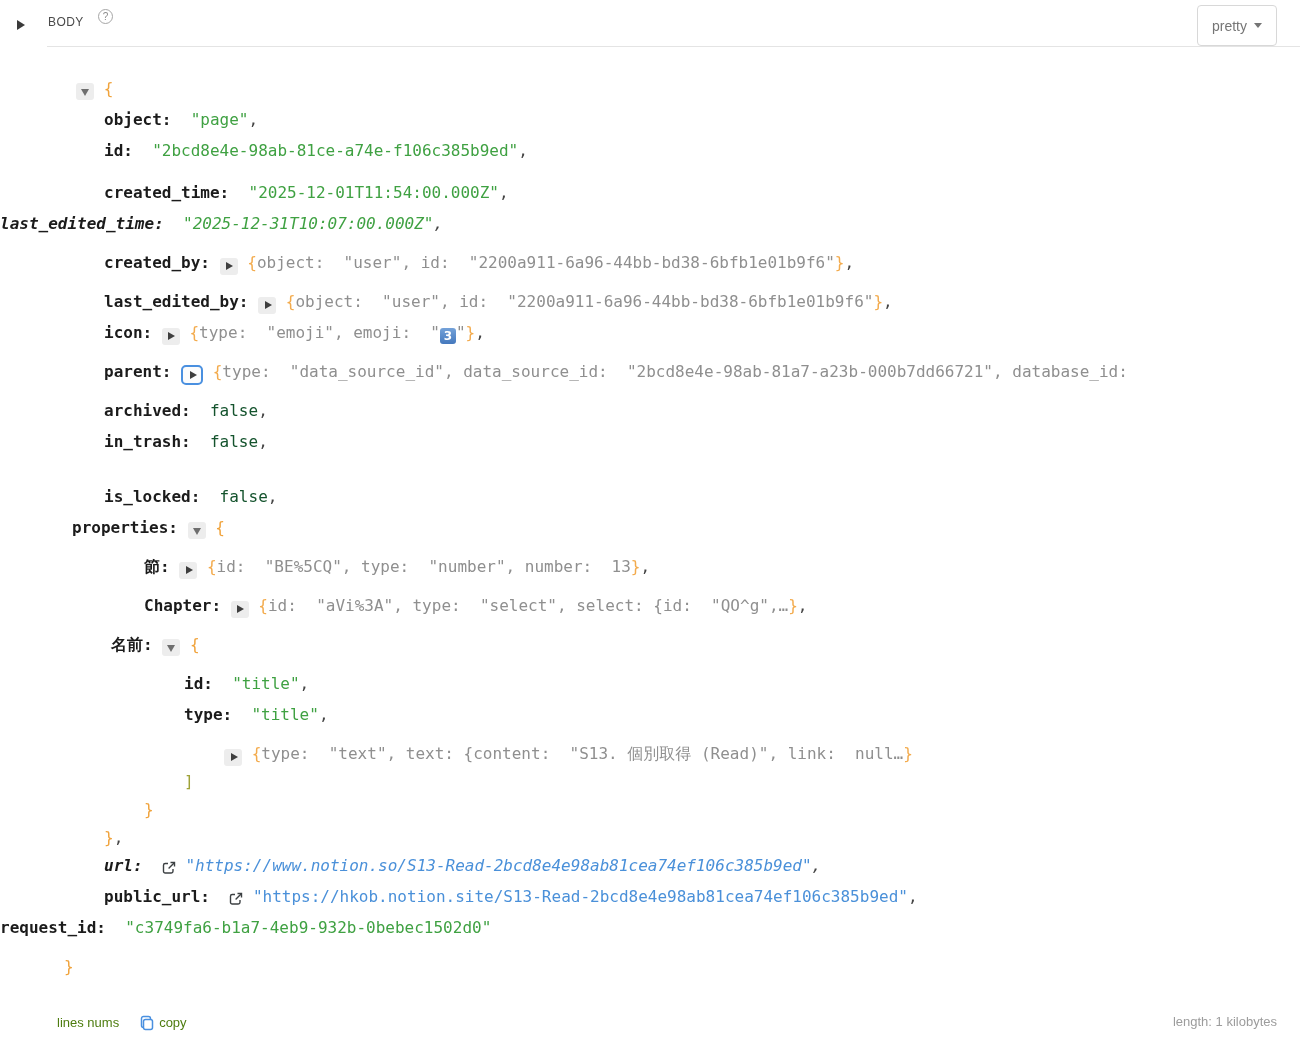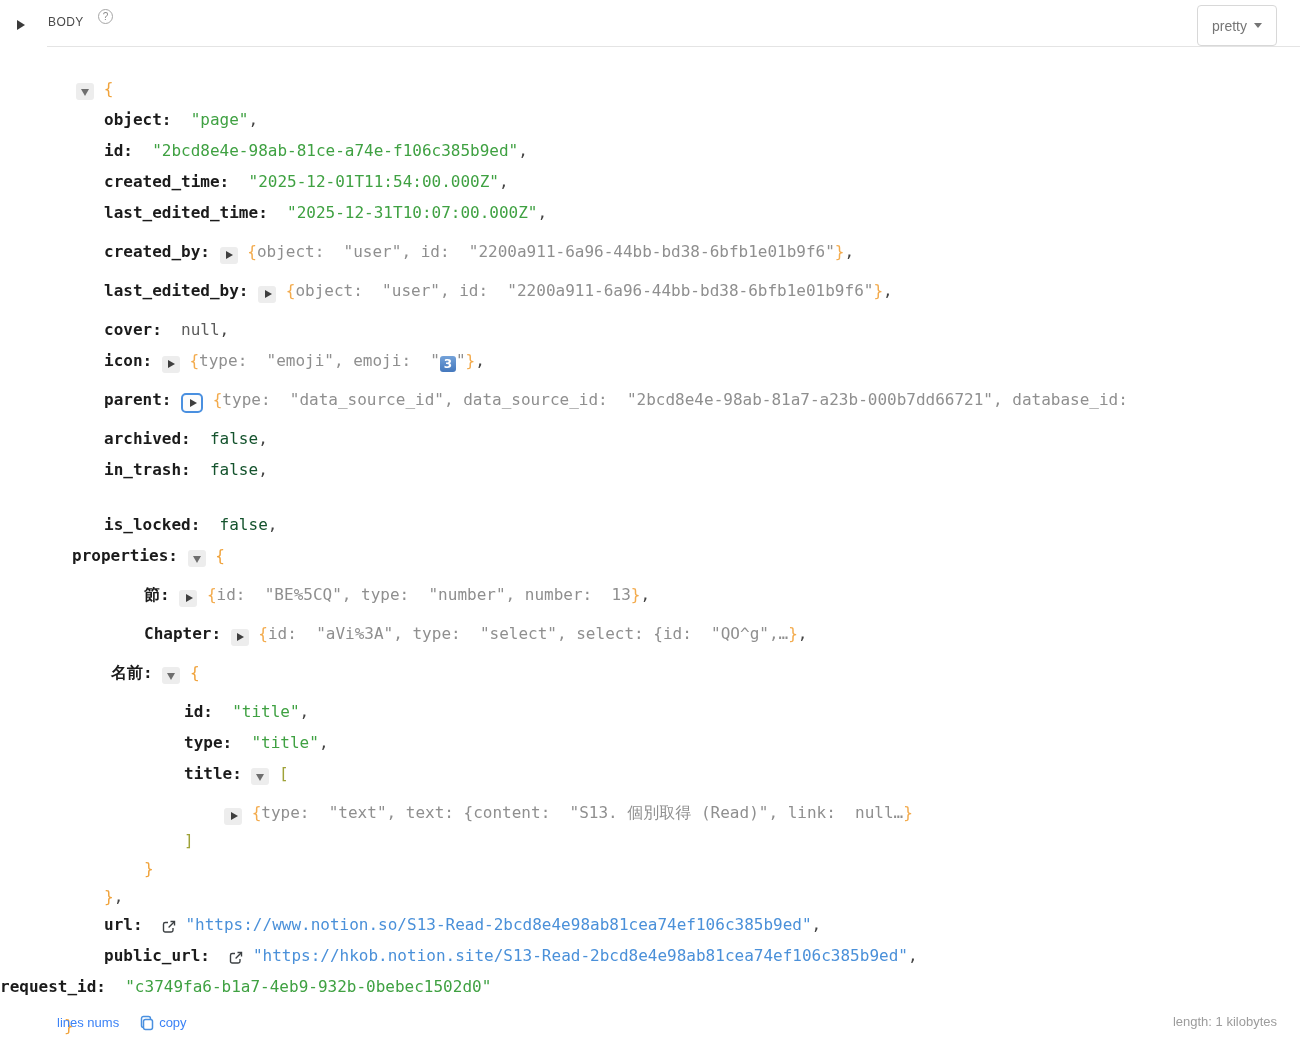--- a/index.html
+++ b/index.html
@@ -57,21 +57,21 @@
             background:linear-gradient(#74a2d9,#4478bd); color:#fff; border-radius:3px;
             font-size:12px; font-weight:bold; vertical-align:-2px;
             font-family:"DejaVu Sans", sans-serif; }
 
   .linkicon { display:inline-block; vertical-align:-1px; cursor:pointer; }
   .linkicon svg { display:inline-block; vertical-align:middle; }
 
   
   .ftr { position:absolute; left:0; right:0; top:1008px; height:30px; font-size:13px; }
   .ftr-left { position:absolute; left:57px; top:6px; display:flex; align-items:center; gap:20px; }
-  .ftr-link { color:#3b82f6; cursor:pointer; display:flex; align-items:center; gap:4px; }
+  .ftr-link { color:#4d7c0f; cursor:pointer; display:flex; align-items:center; gap:4px; }
   .ftr-len { position:absolute; right:23px; top:6px; color:#9c9c9c; }
 </style>
 </head>
 <body>
 
 <div id="app">
 
   <div class="hdr">
     <span class="hdr-collapse">
         <span class="tri-r"></span>
@@ -82,42 +82,40 @@
       <span>pretty</span>
       <span class="tri-d"></span>
     </div>
     <div class="hdr-divider"></div>
   </div>
 
   <div id="tree">
       <div class="row" style="padding-left: 76px;"><span class="arrow open"><span class="tri"></span></span><span class="seg-sp"> </span><span class="seg-brace">{</span></div>
       <div class="row" style="padding-left: 104px;"><span class="seg-key">object:</span><span class="seg-str">  "page"</span><span class="seg-punct">,</span></div>
       <div class="row" style="padding-left: 104px;"><span class="seg-key">id:</span><span class="seg-str">  "2bcd8e4e-98ab-81ce-a74e-f106c385b9ed"</span><span class="seg-punct">,</span></div>
-      <div class="row" style="padding-left: 104px;"><span class="seg-key">created_time:</span><span class="seg-str">  "2025-12-01T11:54:00.000Z"</span><span class="seg-punct">,</span></div>
-      <div class="row" style="padding-left: 104px;"><span class="seg-key">last_edited_time:</span><span class="seg-str">  "2025-12-31T10:07:00.000Z"</span><span class="seg-punct">,</span></div>
+      <div class="row" style="padding-left: 104px; margin-top: 11px;"><span class="seg-key">created_time:</span><span class="seg-str">  "2025-12-01T11:54:00.000Z"</span><span class="seg-punct">,</span></div>
+      <div class="row" style=" font-style: italic;"><span class="seg-key">last_edited_time:</span><span class="seg-str">  "2025-12-31T10:07:00.000Z"</span><span class="seg-punct">,</span></div>
       <div class="row g" style="padding-left: 104px;"><span class="seg-key">created_by:</span><span class="seg-sp"> </span><span class="arrow closed"><span class="tri"></span></span><span class="seg-sp"> </span><span class="seg-pbrace">{</span><span class="seg-preview">object:  "user", id:  "2200a911-6a96-44bb-bd38-6bfb1e01b9f6"</span><span class="seg-pbrace">}</span><span class="seg-punct">,</span></div>
       <div class="row g" style="padding-left: 104px;"><span class="seg-key">last_edited_by:</span><span class="seg-sp"> </span><span class="arrow closed"><span class="tri"></span></span><span class="seg-sp"> </span><span class="seg-pbrace">{</span><span class="seg-preview">object:  "user", id:  "2200a911-6a96-44bb-bd38-6bfb1e01b9f6"</span><span class="seg-pbrace">}</span><span class="seg-punct">,</span></div>
-      <div class="row g" style="padding-left: 104px;"><span class="seg-key">cover:</span><span class="seg-null">  null</span><span class="seg-punct">,</span></div>
       <div class="row" style="padding-left: 104px;"><span class="seg-key">icon:</span><span class="seg-sp"> </span><span class="arrow closed"><span class="tri"></span></span><span class="seg-sp"> </span><span class="seg-pbrace">{</span><span class="seg-preview">type:  "emoji", emoji:  "</span><span class="keycap">3</span><span class="seg-preview">"</span><span class="seg-pbrace">}</span><span class="seg-punct">,</span></div>
       <div class="row g" style="padding-left: 104px;"><span class="seg-key">parent:</span><span class="seg-sp"> </span><span class="arrow closed focus"><span class="tri"></span></span><span class="seg-sp"> </span><span class="seg-pbrace">{</span><span class="seg-preview">type:  "data_source_id", data_source_id:  "2bcd8e4e-98ab-81a7-a23b-000b7dd66721", database_id:</span></div>
       <div class="row g" style="padding-left: 104px;"><span class="seg-key">archived:</span><span class="seg-bool">  false</span><span class="seg-punct">,</span></div>
       <div class="row" style="padding-left: 104px;"><span class="seg-key">in_trash:</span><span class="seg-bool">  false</span><span class="seg-punct">,</span></div>
       <div class="row" style="padding-left: 104px; margin-top: 24px;"><span class="seg-key">is_locked:</span><span class="seg-bool">  false</span><span class="seg-punct">,</span></div>
       <div class="row" style="padding-left: 72px;"><span class="seg-key">properties:</span><span class="seg-sp"> </span><span class="arrow open"><span class="tri"></span></span><span class="seg-sp"> </span><span class="seg-brace">{</span></div>
       <div class="row g" style="padding-left: 144px;"><span class="seg-key">節:</span><span class="seg-sp"> </span><span class="arrow closed"><span class="tri"></span></span><span class="seg-sp"> </span><span class="seg-pbrace">{</span><span class="seg-preview">id:  "BE%5CQ", type:  "number", number:  13</span><span class="seg-pbrace">}</span><span class="seg-punct">,</span></div>
       <div class="row g" style="padding-left: 144px;"><span class="seg-key">Chapter:</span><span class="seg-sp"> </span><span class="arrow closed"><span class="tri"></span></span><span class="seg-sp"> </span><span class="seg-pbrace">{</span><span class="seg-preview">id:  "aVi%3A", type:  "select", select: {id:  "QO^g",…</span><span class="seg-pbrace">}</span><span class="seg-punct">,</span></div>
       <div class="row g" style="padding-left: 111px;"><span class="seg-key">名前:</span><span class="seg-sp"> </span><span class="arrow open"><span class="tri"></span></span><span class="seg-sp"> </span><span class="seg-brace">{</span></div>
       <div class="row g" style="padding-left: 184px;"><span class="seg-key">id:</span><span class="seg-str">  "title"</span><span class="seg-punct">,</span></div>
       <div class="row" style="padding-left: 184px;"><span class="seg-key">type:</span><span class="seg-str">  "title"</span><span class="seg-punct">,</span></div>
-      <div class="row" style="padding-left: 184px;"><span class="seg-key">title:</span><span class="seg-sp"> </span><span class="arrow open"><span class="tri"></span></span><span class="seg-sp"> </span><span class="seg-bracket">[</span></div>
       <div class="row g" style="padding-left: 224px;"><span class="arrow closed"><span class="tri"></span></span><span class="seg-sp"> </span><span class="seg-pbrace">{</span><span class="seg-preview">type:  "text", text: {content:  "S13. 個別取得 (Read)", link:  null…</span><span class="seg-pbrace">}</span></div>
       <div class="row t" style="padding-left: 184px;"><span class="seg-bracket">]</span></div>
       <div class="row t" style="padding-left: 144px;"><span class="seg-brace">}</span></div>
       <div class="row t" style="padding-left: 104px;"><span class="seg-brace">}</span><span class="seg-punct">,</span></div>
-      <div class="row t" style="padding-left: 104px;"><span class="seg-key">url:</span><span class="seg-sp">  </span><span class="linkicon"><svg width="14" height="14" viewBox="0 0 14 14" fill="none" stroke="#3c4043" stroke-width="1.4">
+      <div class="row t" style="padding-left: 104px; font-style: italic;"><span class="seg-key">url:</span><span class="seg-sp">  </span><span class="linkicon"><svg width="14" height="14" viewBox="0 0 14 14" fill="none" stroke="#3c4043" stroke-width="1.4">
             <path d="M6 2.5H3.2A1.7 1.7 0 0 0 1.5 4.2v6.1A1.7 1.7 0 0 0 3.2 12h6.1a1.7 1.7 0 0 0 1.7-1.7V8"></path>
             <path d="M8.5 1.5h4v4"></path>
             <path d="M12.3 1.7 6.6 7.4"></path>
           </svg></span><span class="seg-sp"> </span><span class="seg-url">"https://www.notion.so/S13-Read-2bcd8e4e98ab81cea74ef106c385b9ed"</span><span class="seg-punct">,</span></div>
       <div class="row" style="padding-left: 104px;"><span class="seg-key">public_url:</span><span class="seg-sp">  </span><span class="linkicon"><svg width="14" height="14" viewBox="0 0 14 14" fill="none" stroke="#3c4043" stroke-width="1.4">
             <path d="M6 2.5H3.2A1.7 1.7 0 0 0 1.5 4.2v6.1A1.7 1.7 0 0 0 3.2 12h6.1a1.7 1.7 0 0 0 1.7-1.7V8"></path>
             <path d="M8.5 1.5h4v4"></path>
             <path d="M12.3 1.7 6.6 7.4"></path>
           </svg></span><span class="seg-sp"> </span><span class="seg-url">"https://hkob.notion.site/S13-Read-2bcd8e4e98ab81cea74ef106c385b9ed"</span><span class="seg-punct">,</span></div>
       <div class="row" style=""><span class="seg-key">request_id:</span><span class="seg-str">  "c3749fa6-b1a7-4eb9-932b-0bebec1502d0"</span></div>

